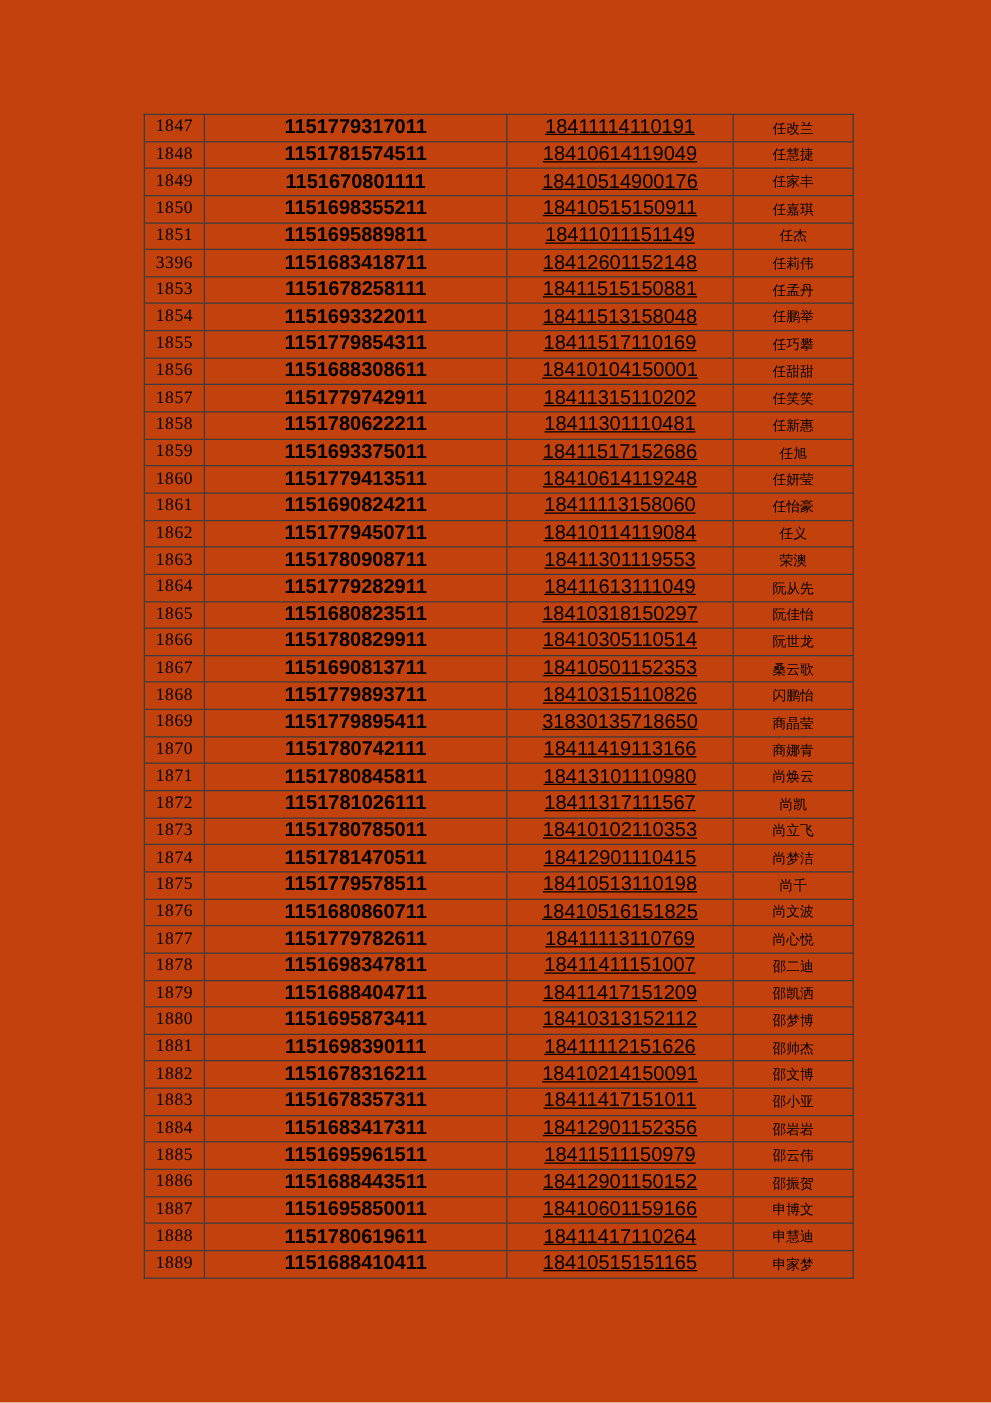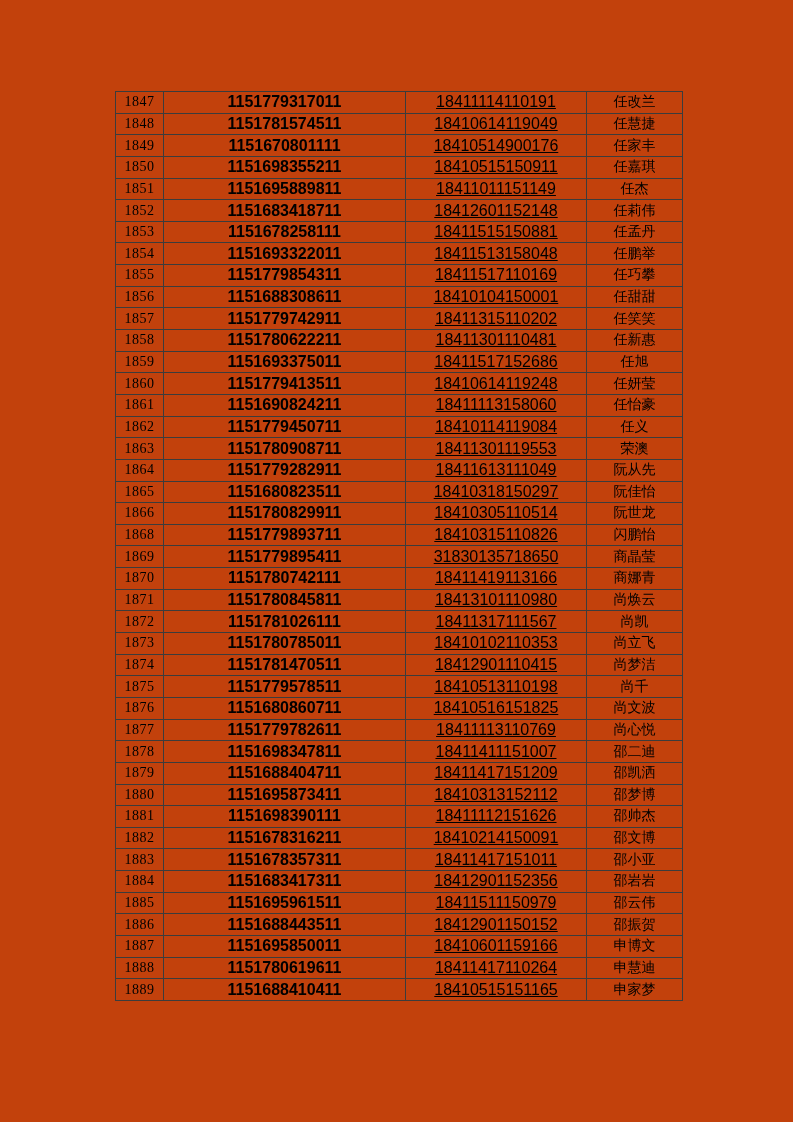--- a/index.html
+++ b/index.html
@@ -50,21 +50,21 @@
   td.c-num2 {
     width: 180px;
     font-family: "Liberation Sans", sans-serif;
     font-size: 16px;
     font-weight: normal;
     text-decoration: underline;
   }
   td.c-name {
     width: 95px;
     font-family: Liberation Serif, serif;
-    font-size: 14px;
+    font-size: 11px;
   }
 </style>
 </head>
 <body>
 
 <div class="page">
   <table class="roster">
     <tbody>
   <tr>
     <td class="c-serial">1847</td>
@@ -95,21 +95,21 @@
   </tr>
 
   <tr>
     <td class="c-serial">1851</td>
     <td class="c-num1">1151695889811</td>
     <td class="c-num2">18411011151149</td>
     <td class="c-name">任杰</td>
   </tr>
 
   <tr>
-    <td class="c-serial">1852</td>
+    <td class="c-serial">3396</td>
     <td class="c-num1">1151683418711</td>
     <td class="c-num2">18412601152148</td>
     <td class="c-name">任莉伟</td>
   </tr>
 
   <tr>
     <td class="c-serial">1853</td>
     <td class="c-num1">1151678258111</td>
     <td class="c-num2">18411515150881</td>
     <td class="c-name">任孟丹</td>
@@ -199,20 +199,26 @@
     <td class="c-name">阮佳怡</td>
   </tr>
 
   <tr>
     <td class="c-serial">1866</td>
     <td class="c-num1">1151780829911</td>
     <td class="c-num2">18410305110514</td>
     <td class="c-name">阮世龙</td>
   </tr>
 
+  <tr>
+    <td class="c-serial">1867</td>
+    <td class="c-num1">1151690813711</td>
+    <td class="c-num2">18410501152353</td>
+    <td class="c-name">桑云歌</td>
+  </tr>
 
   <tr>
     <td class="c-serial">1868</td>
     <td class="c-num1">1151779893711</td>
     <td class="c-num2">18410315110826</td>
     <td class="c-name">闪鹏怡</td>
   </tr>
 
   <tr>
     <td class="c-serial">1869</td>

